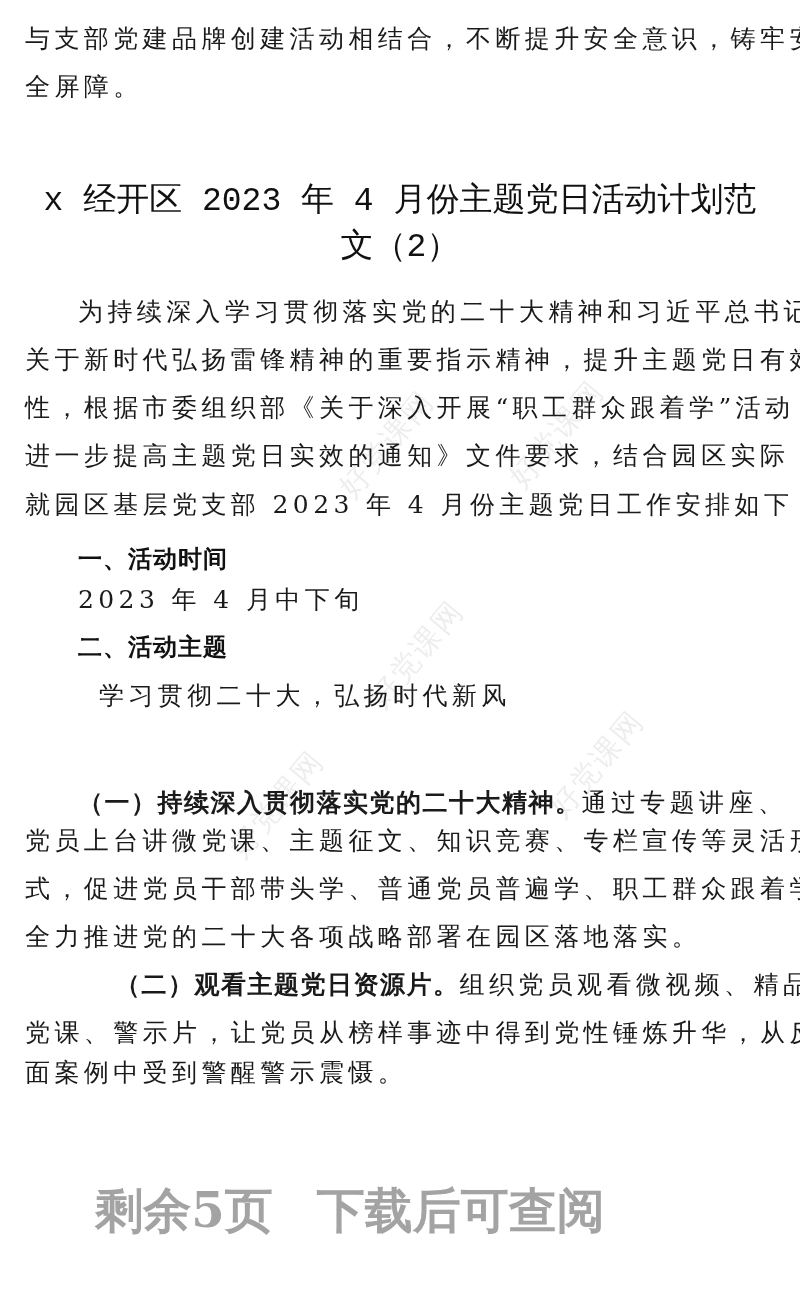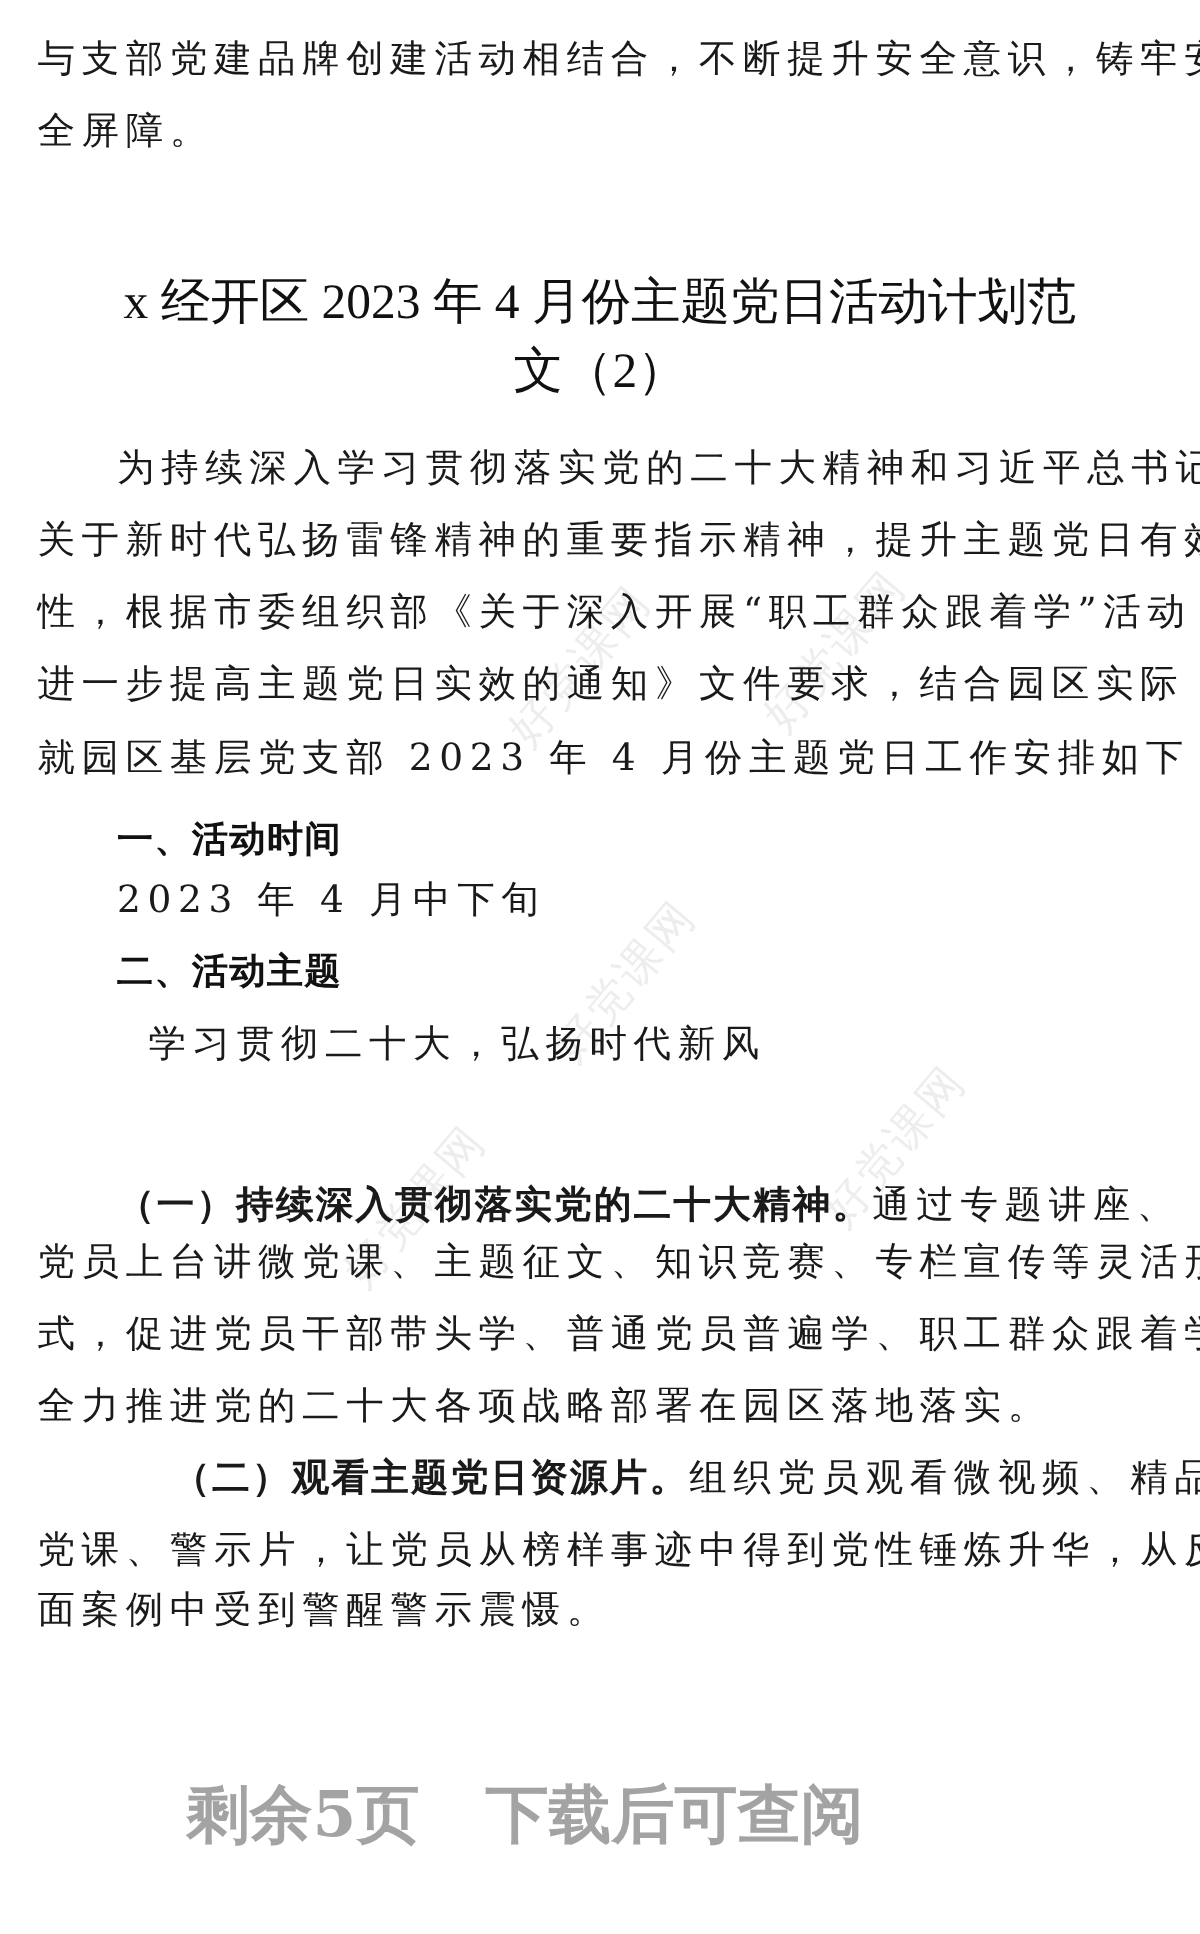--- a/index.html
+++ b/index.html
@@ -28,21 +28,21 @@
       line-height: 30px;
       white-space: nowrap;
       letter-spacing: 4.4px;
     }
     .indent { left: 78px; }
     .title {
       position: absolute;
       left: 0;
       width: 800px;
       text-align: center;
-      font-family: Liberation Serif, serif;
+      font-family: Liberation Mono, monospace;
       font-size: 33px;
       line-height: 40px;
       color: #111;
       white-space: nowrap;
     }
     .heading {
       position: absolute;
       left: 78px;
       font-family: "DejaVu Sans", "Liberation Sans", sans-serif;
       font-size: 24px;
@@ -68,21 +68,21 @@
       pointer-events: none;
     }
     .remain-banner {
       position: absolute;
       top: 1187px;
       left: 0;
       width: 700px;
       text-align: center;
       font-family: "DejaVu Serif", "Liberation Serif", serif;
       font-weight: bold;
-      font-size: 42px;
+      font-size: 48px;
       line-height: 46px;
       color: #a3a3a3;
     }
     .remain-banner span { display: inline-block; }
     .remain-gap { width: 44px; }
   </style>
 </head>
 <body>
 
 <div class="page">

